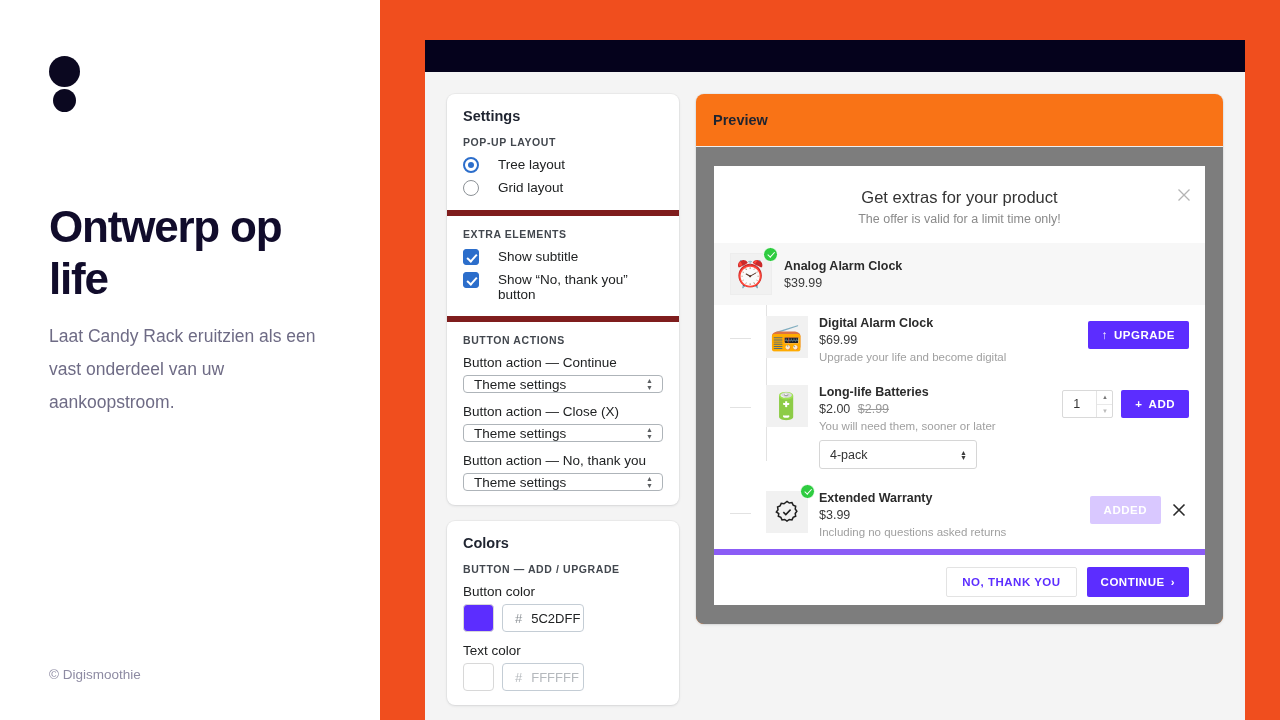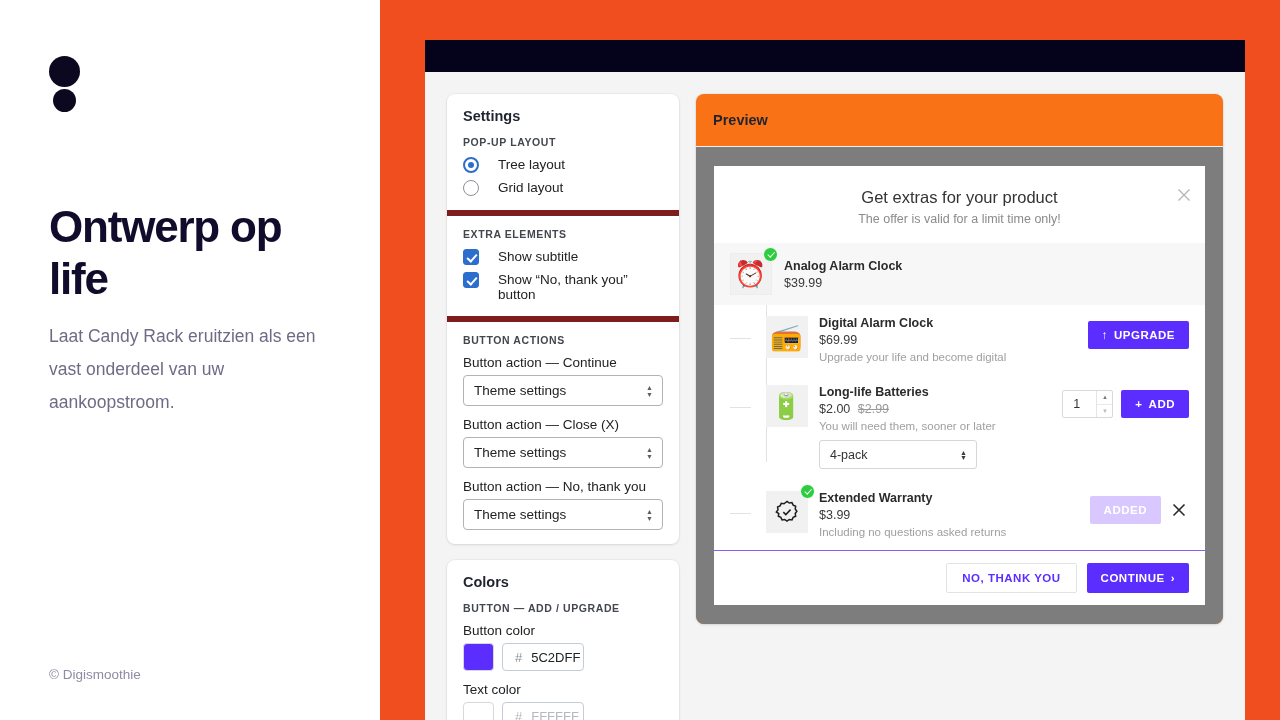--- a/index.html
+++ b/index.html
@@ -112,21 +112,21 @@
     content: ""; position: absolute;
     left: 4.5px; top: 1.5px; width: 4px; height: 8px;
     border: solid #fff; border-width: 0 2px 2px 0;
     transform: rotate(42deg);
   }
 
   .field-label { font-size: 13.5px; color: #202223; margin: 11px 0 5px; }
   .field-label.first { margin-top: 0; }
   .select {
     position: relative;
-    height: 31px; border: 1px solid #aeb4b9; border-radius: 4px;
+    height: 18px; border: 1px solid #aeb4b9; border-radius: 4px;
     background: #fff; display: flex; align-items: center;
     padding: 0 26px 0 10px;
     font-size: 13.5px; color: #202223;
   }
   .select .caret {
     position: absolute; right: 9px; top: 50%;
     transform: translateY(-50%);
     display: flex; flex-direction: column; gap: 2px;
     color: #5c5f62;
   }
@@ -266,21 +266,21 @@
     cursor: pointer;
   }
   .btn-primary { background: #5c2dff; color: #ffffff; }
   .btn-added { background: #d9c8ff; color: #ffffff; text-align: right; }
   .remove-x {
     width: 20px; height: 20px; color: #2b2b2b;
     display: flex; align-items: center; justify-content: center;
   }
 
   .popup-footer {
-    border-top: 1px solid #8b5cf6;
+    border-top: 6px solid #8b5cf6;
     padding: 12px 16px;
     display: flex; justify-content: flex-end; align-items: center; gap: 10px;
   }
   .btn-ghost {
     background: #fff; border: 1px solid #e3e3e3; color: #5c2dff;
     height: 30px; border-radius: 2px;
     display: inline-flex; align-items: center; padding: 0 15px;
     font-size: 11.5px; font-weight: 700; letter-spacing: 0.5px;
   }
   .btn-continue { height: 30px; }

